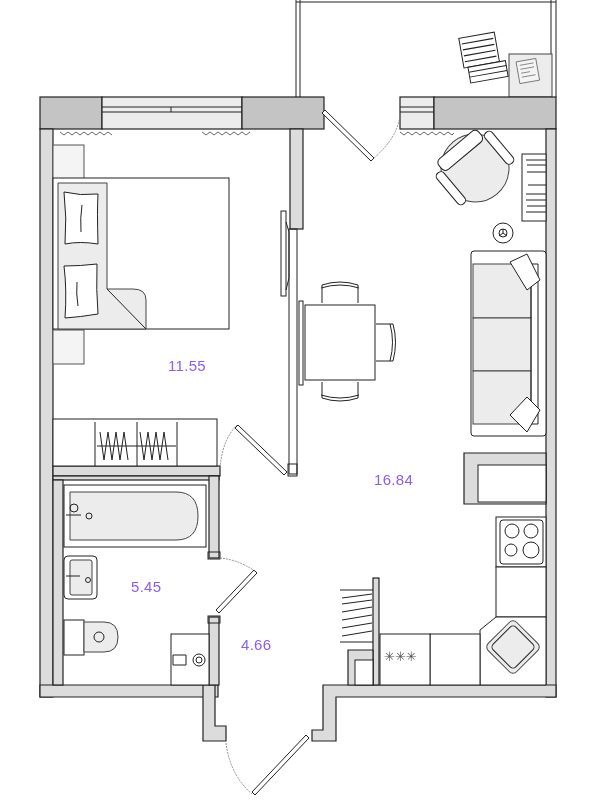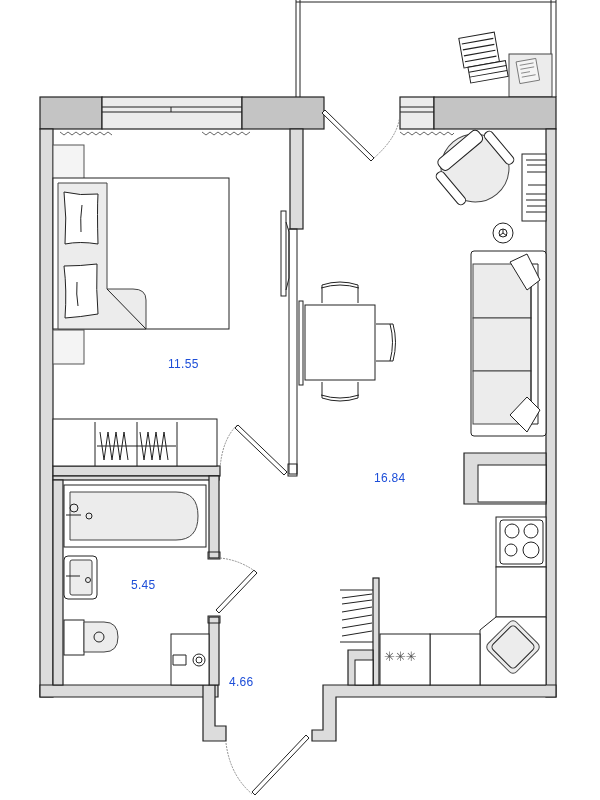--- a/index.html
+++ b/index.html
@@ -8,21 +8,21 @@
   .wall { fill: #dcdcdc; stroke: #222; stroke-width: 1.2; }
   .wall-dark { fill: #c4c4c4; stroke: #222; stroke-width: 1.2; }
   .win { fill: #ececec; stroke: #222; stroke-width: 1.2; }
   .thin { fill: none; stroke: #222; stroke-width: 1; }
   .furn { fill: #ffffff; stroke: #222; stroke-width: 1; }
   .furn-g { fill: #ececec; stroke: #444; stroke-width: 1; }
   .furn-l { fill: #f4f4f4; stroke: #555; stroke-width: 1; }
   .arc { fill: none; stroke: #777; stroke-width: 0.8; stroke-dasharray: 2 1; }
   .leaf { fill: #ffffff; stroke: #222; stroke-width: 1; }
   .curtain { fill: none; stroke: #555; stroke-width: 0.9; }
-  .area-label { position: absolute; font-size: 12px; color: #1d4ed8; letter-spacing: 0.3px; }
+  .area-label { position: absolute; font-size: 15px; color: #8b5cf6; letter-spacing: 0.3px; }
 </style>
 </head>
 <body>
 
 <svg id="plan" viewBox="0 0 600 800" xmlns="http://www.w3.org/2000/svg">
 
   <g>
     <path class="thin" d="M296 0 V97 M300 0 V97 M296 2 H556 M551 0 V97 M556 0 V97"></path>
     <rect class="furn-g" x="509" y="54" width="43" height="43"></rect>
     <g transform="translate(528,72) rotate(-10)">
@@ -198,13 +198,13 @@
       <path class="thin" d="M173 655 H186 V665 H173 Z"></path>
       <circle class="thin" cx="199" cy="660" r="6"></circle>
       <circle class="thin" cx="199" cy="660" r="3"></circle>
     </g>
   </g>
 </svg>
 
 <div class="area-label" style="left:168px;top:357px;">11.55</div>
 <div class="area-label" style="left:374px;top:471px;">16.84</div>
 <div class="area-label" style="left:131px;top:578px;">5.45</div>
-<div class="area-label" style="left:229px;top:636px;margin-top:39px;">4.66</div>
+<div class="area-label" style="left:241px;top:636px;">4.66</div>
 
 </body></html>

